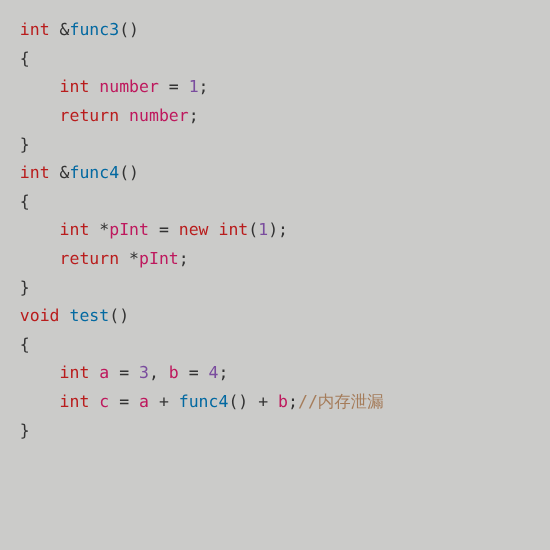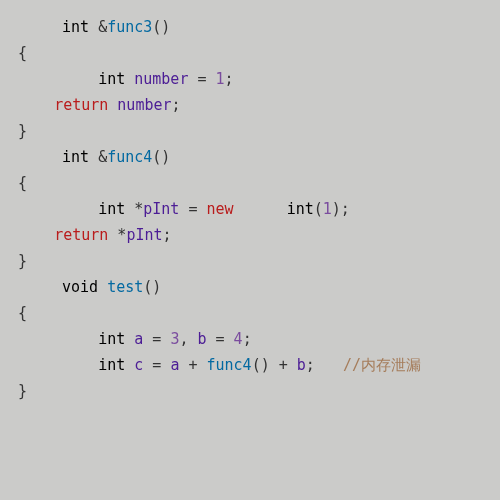--- a/index.html
+++ b/index.html
@@ -11,26 +11,26 @@
     font-family: "Consolas", "Menlo", "DejaVu Sans Mono", monospace;
     font-size: 15px;
     line-height: 26px;
     color: #333333;
   }
   pre.code {
     margin: 0;
     padding: 14px 18px 0 18px;
     white-space: pre;
   }
-  .tok-type   { color: #000000; margin-left: 44px; }      
+  .tok-type   { color: #b91c1c; }      
   .tok-op     { color: #333333; }      
   .tok-func   { color: #0369a1; }      
-  .tok-ident  { color: #4c1d95; }      
+  .tok-ident  { color: #be185d; }      
   .tok-punct  { color: #333333; }      
   .tok-num    { color: #7a4c9e; }      
   .tok-kw     { color: #b91c1c; }      
-  .tok-comment{ color: #a57c5a; margin-left: 28px; }      
+  .tok-comment{ color: #a57c5a; }      
   .line { display: block; }
 </style>
 </head>
 <body>
 
 <pre class="code" id="code-block"><span class="line"><span class="tok-type">int</span> <span class="tok-op">&amp;</span><span class="tok-func">func3</span><span class="tok-punct">()</span></span><span class="line"><span class="tok-punct">{</span></span><span class="line">    <span class="tok-type">int</span> <span class="tok-ident">number</span> <span class="tok-op">=</span> <span class="tok-num">1</span><span class="tok-op">;</span></span><span class="line">    <span class="tok-kw">return</span> <span class="tok-ident">number</span><span class="tok-op">;</span></span><span class="line"><span class="tok-punct">}</span></span><span class="line"></span><span class="line"><span class="tok-type">int</span> <span class="tok-op">&amp;</span><span class="tok-func">func4</span><span class="tok-punct">()</span></span><span class="line"><span class="tok-punct">{</span></span><span class="line">    <span class="tok-type">int</span> <span class="tok-op">*</span><span class="tok-ident">pInt</span> <span class="tok-op">=</span> <span class="tok-kw">new</span> <span class="tok-type">int</span><span class="tok-punct">(</span><span class="tok-num">1</span><span class="tok-punct">)</span><span class="tok-op">;</span></span><span class="line">    <span class="tok-kw">return</span> <span class="tok-op">*</span><span class="tok-ident">pInt</span><span class="tok-op">;</span></span><span class="line"><span class="tok-punct">}</span></span><span class="line"></span><span class="line"><span class="tok-type">void</span> <span class="tok-func">test</span><span class="tok-punct">()</span></span><span class="line"><span class="tok-punct">{</span></span><span class="line">    <span class="tok-type">int</span> <span class="tok-ident">a</span> <span class="tok-op">=</span> <span class="tok-num">3</span><span class="tok-op">,</span> <span class="tok-ident">b</span> <span class="tok-op">=</span> <span class="tok-num">4</span><span class="tok-op">;</span></span><span class="line">    <span class="tok-type">int</span> <span class="tok-ident">c</span> <span class="tok-op">=</span> <span class="tok-ident">a</span> <span class="tok-op">+</span> <span class="tok-func">func4</span><span class="tok-punct">()</span> <span class="tok-op">+</span> <span class="tok-ident">b</span><span class="tok-op">;</span><span class="tok-comment">//内存泄漏</span></span><span class="line"><span class="tok-punct">}</span></span></pre>
 
 </body></html>

